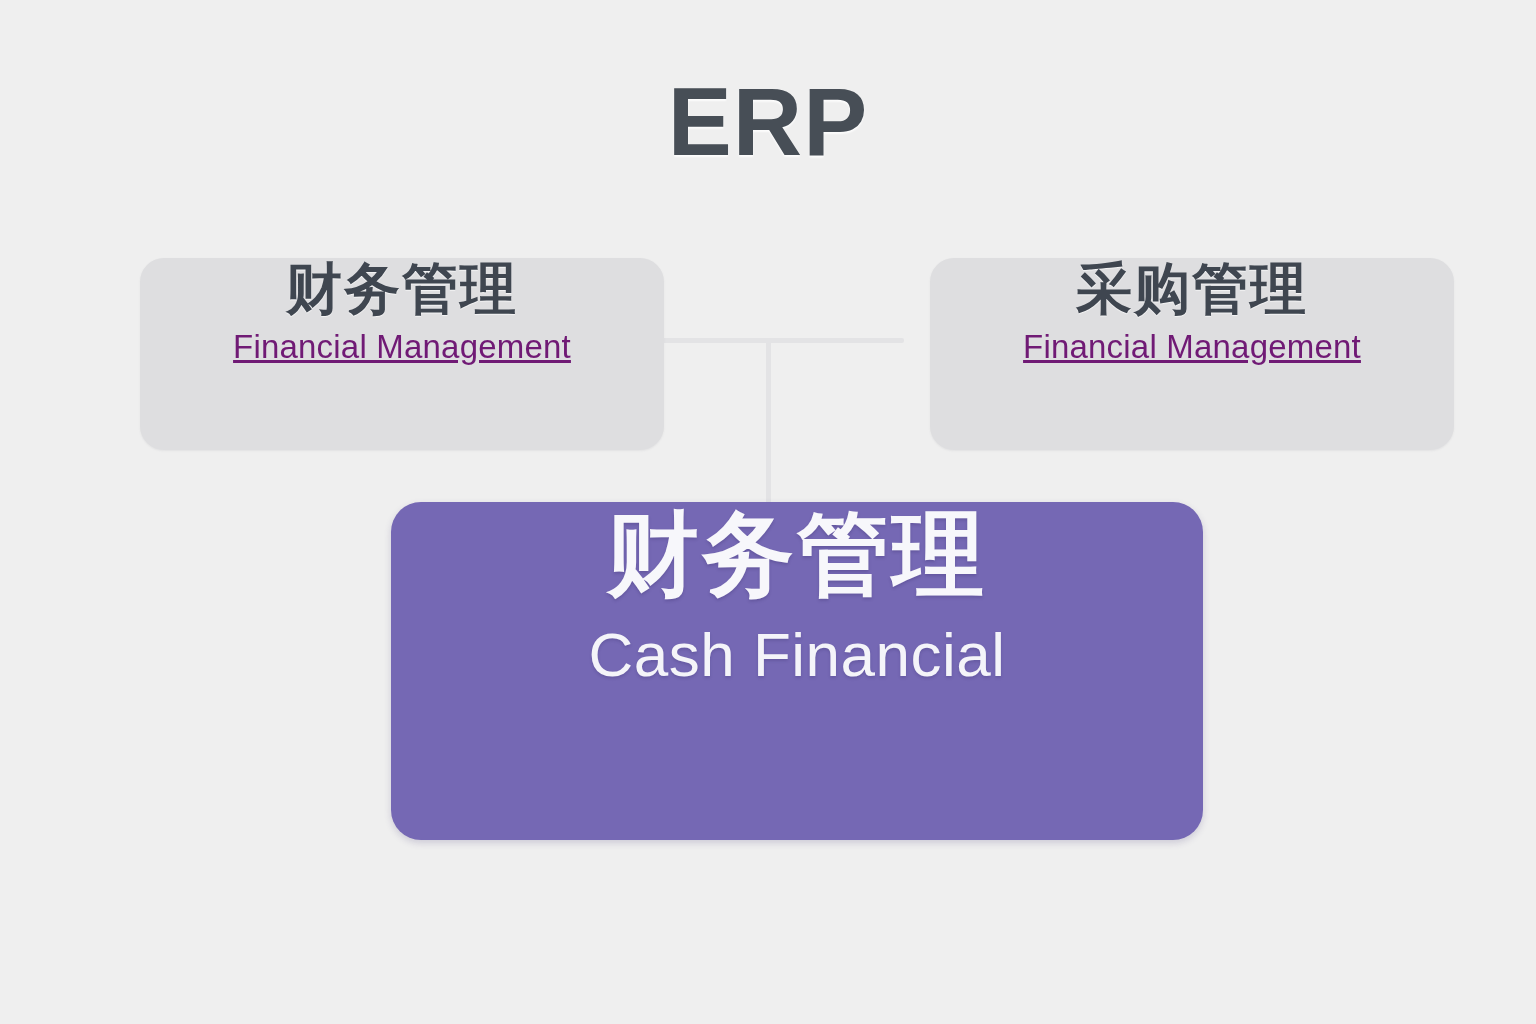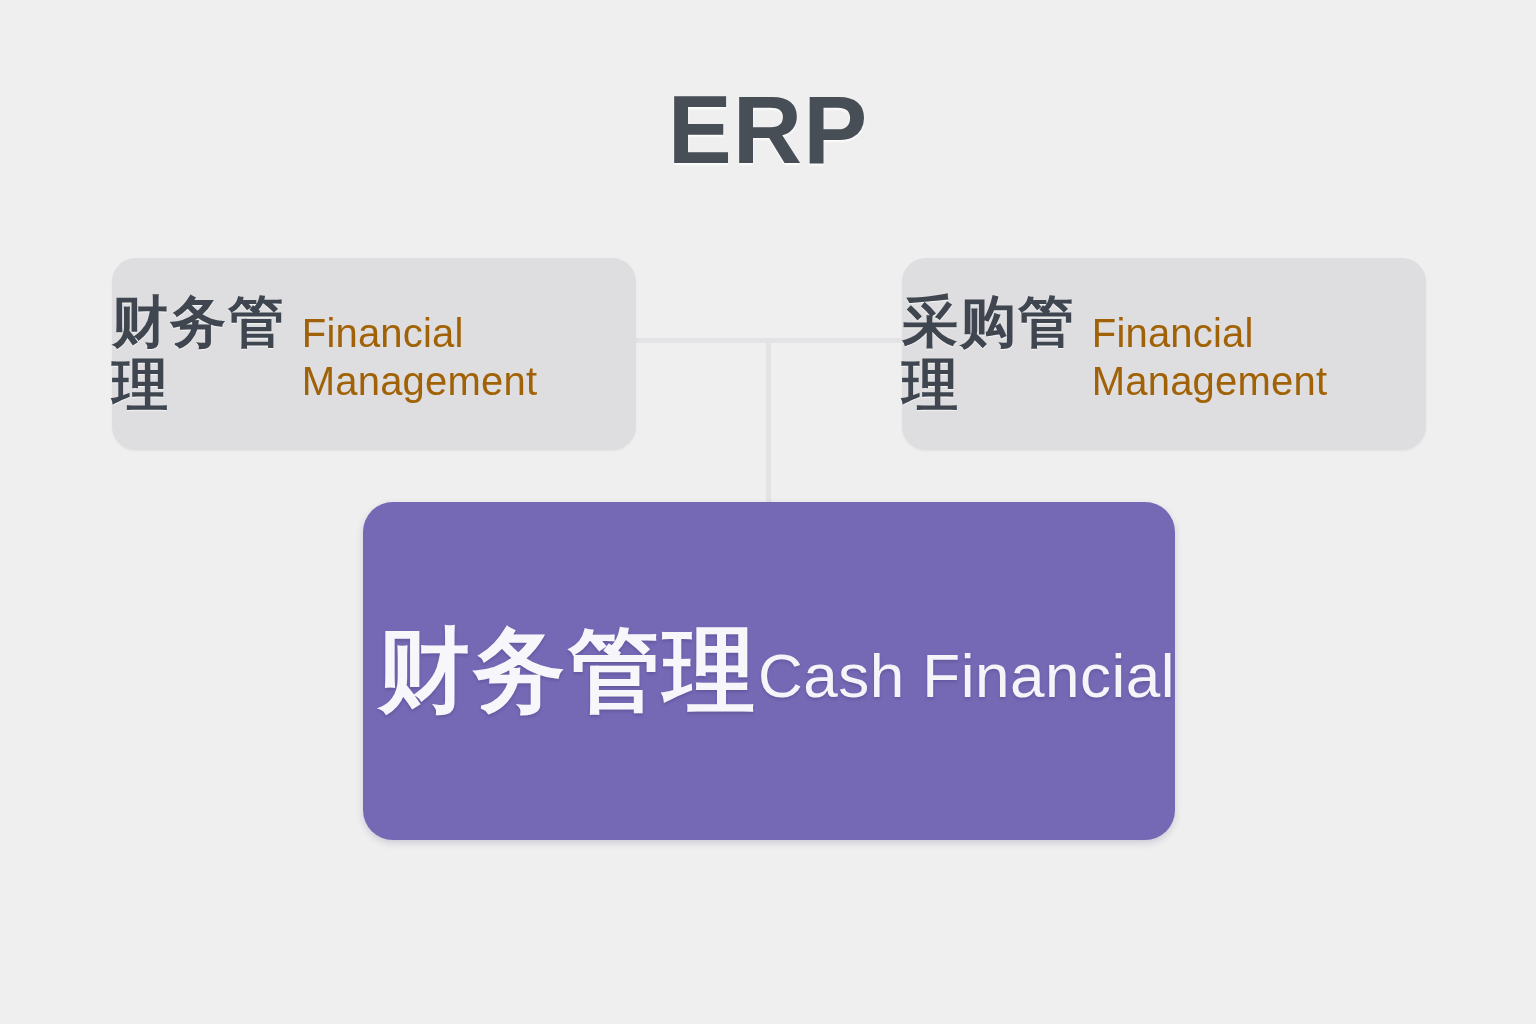--- a/index.html
+++ b/index.html
@@ -26,21 +26,20 @@
     left: 0;
     top: 74px;
     width: 1536px;
     text-align: center;
     font-size: 96px;
     font-weight: bold;
     color: #474e56;
     letter-spacing: 1px;
     line-height: 1;
     text-shadow: 0 2px 2px rgba(255,255,255,0.85);
-    margin-top: 8px;
   }
 
   
   .connector-h {
     position: absolute;
     left: 634px;
     top: 338px;
     width: 270px;
     height: 5px;
     background: #e3e3e5;
@@ -54,43 +53,46 @@
     height: 168px;
     background: #e3e3e5;
     border-radius: 2px;
   }
 
   
   .card {
     position: absolute;
     box-sizing: border-box;
     display: flex;
+    flex-direction: column;
     align-items: center;
-    justify-content: flex-end;
+    justify-content: flex-start;
     border-radius: 24px;
+    margin-left: 28px;
   }
   .card-gray {
     background: #dedee0;
     box-shadow: 0 1px 2px rgba(120,120,130,0.10);
   }
   .card-gray .cn {
     font-size: 56px;
     font-weight: bold;
     color: #3f4650;
     line-height: 1.12;
     letter-spacing: 2px;
     text-shadow: 0 1px 1px rgba(255,255,255,0.7);
   }
   .card-gray .en {
-    font-size: 40px;
+    font-size: 33px;
     font-weight: normal;
-    color: #a16207;
+    color: #701a75;
     line-height: 1.2;
     margin-top: 6px;
     letter-spacing: 0.2px;
+    text-decoration: underline;
   }
 
   #card-financial {
     left: 112px;
     top: 258px;
     width: 524px;
     height: 192px;
   }
   #card-purchase {
     left: 902px;

